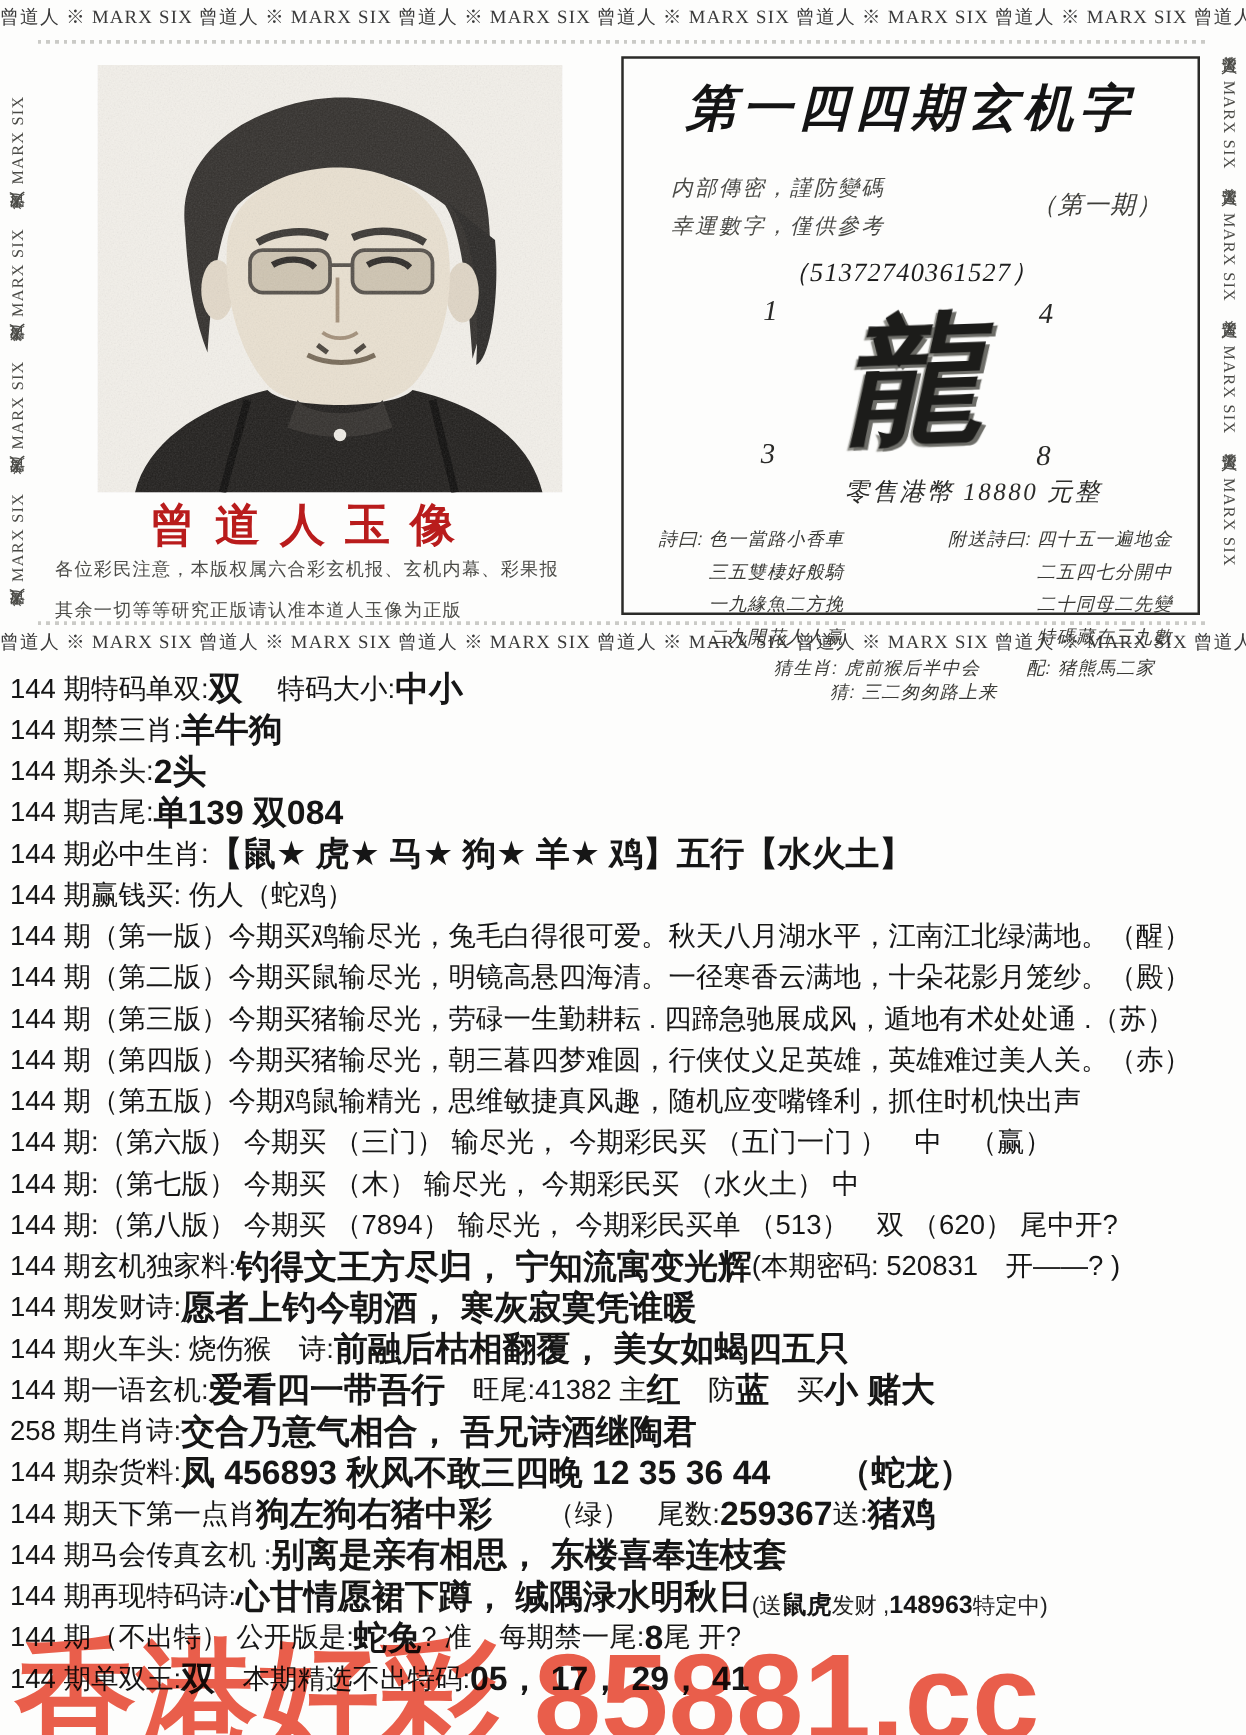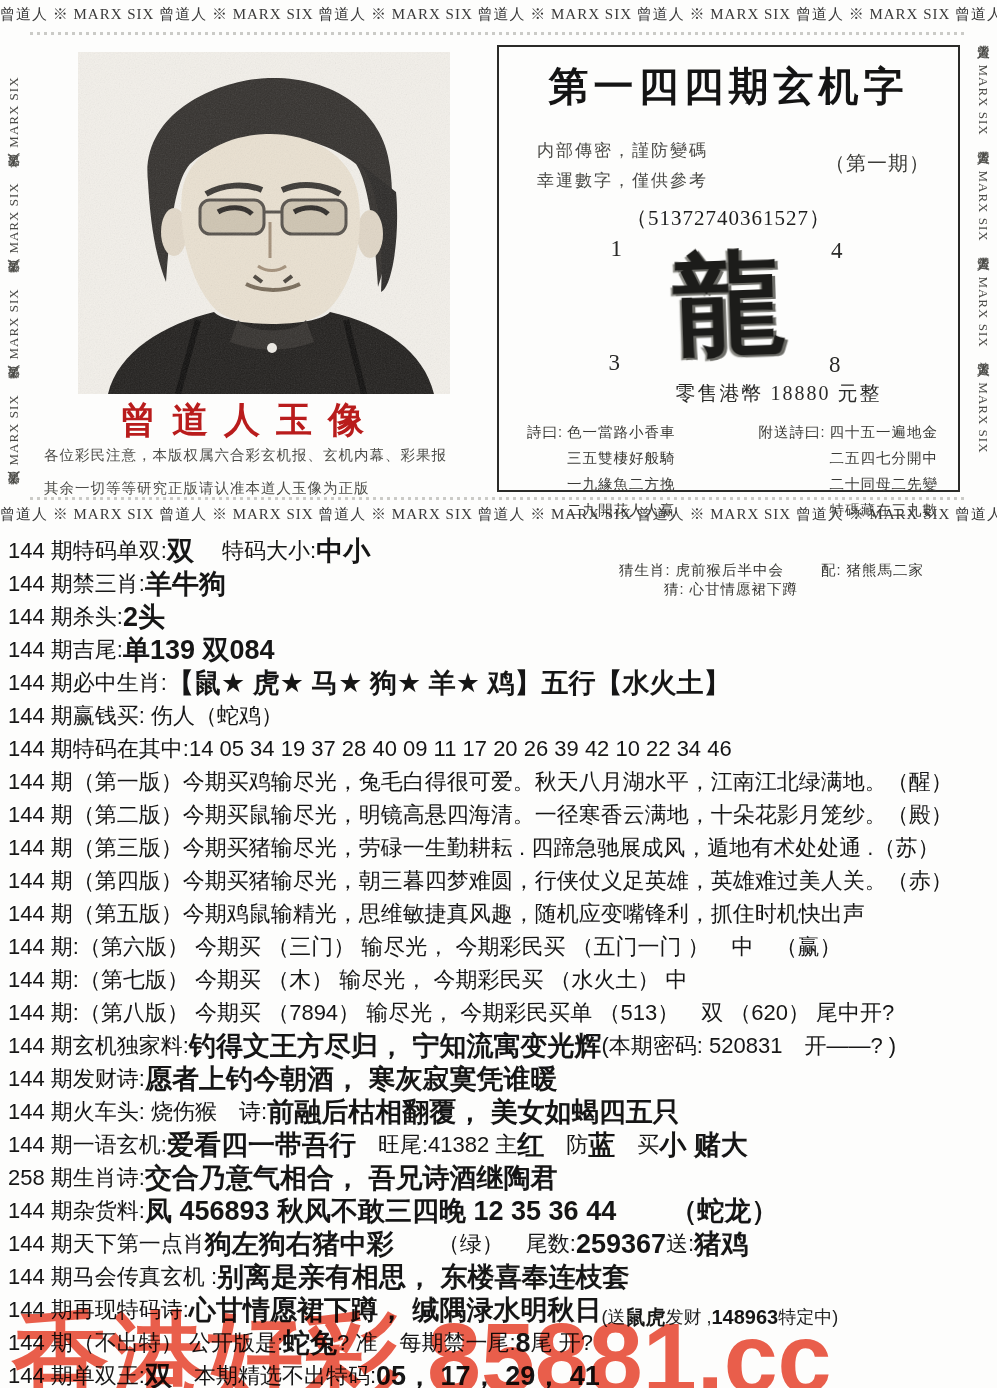--- a/index.html
+++ b/index.html
@@ -40,21 +40,21 @@
   }
   .notice{
     position:absolute;left:44px;width:445px;font-size:14.5px;color:#4c4c48;
     letter-spacing:1px;white-space:nowrap;
   }
   .notice.n1{top:446px;}
   .notice.n2{top:479px;}
   
   .mbox{
     position:absolute;left:497px;top:45px;width:463px;height:447px;
-    border:2px solid #2b2b28;box-sizing:border-box;background:#fdfdfc;
+    border:2px solid #2b2b28;box-sizing:border-box;background:#fdfdfc;font-style:italic;
   }
   .mbox .title{
     margin-top:12px;text-align:center;font-size:40px;font-weight:900;
     letter-spacing:5px;color:#141414;
   }
   .mbox .notes{display:flex;justify-content:space-between;padding:22px 28px 0 38px;gap:16px;}
   .mbox .notes .lines{font-size:17px;color:#4a4a46;line-height:30px;letter-spacing:2px;}
   .mbox .notes .issue{font-size:20px;color:#3c3c38;margin-top:14px;letter-spacing:1px;}
   .mbox .code{
     text-align:center;font-family:"Liberation Serif","DejaVu Serif",serif;
@@ -74,21 +74,21 @@
   .price{
     text-align:center;margin:10px 30px 0 130px;font-size:20px;color:#2c2c2a;
     font-family:"Liberation Serif","DejaVu Serif",serif;letter-spacing:2px;
   }
   .poems{display:flex;justify-content:space-between;padding:12px 20px 0 28px;
     font-size:14.5px;color:#3a3a36;line-height:26px;letter-spacing:1px;}
   .poems .pl{display:flex;}
   .poems .plabel{margin-right:4px;}
   .poems ul{list-style:none;margin:0;padding:0;}
   .guessrow{display:flex;justify-content:space-between;padding:2px 34px 0 120px;
-    font-size:14.5px;color:#3a3a36;letter-spacing:1px;margin-top:36px;}
+    font-size:14.5px;color:#3a3a36;letter-spacing:1px;}
   .guessrow2{padding:0 34px 0 165px;font-size:14.5px;color:#3a3a36;letter-spacing:1px;}
   
   .body-lines{position:absolute;left:8px;top:534px;width:985px;}
   .bline{height:33px;line-height:32px;white-space:nowrap;font-size:22px;font-weight:500;color:#161616;display:flex;align-items:flex-end;}
   .bline span{display:inline-block;}
   .seg-n{font-size:22px;}
   .seg-b{font-size:27px;font-weight:700;}
   .seg-s{font-size:18px;position:relative;top:7px;color:#222;}
   .seg-sb{font-size:20px;font-weight:700;position:relative;top:7px;}
   
@@ -189,21 +189,21 @@
           <li>二五四七分開中</li>
           <li>二十同母二先變</li>
           <li>特碼藏在三九數</li>
         </ul>
       </div>
     </div>
     <div class="guessrow">
       <span>猜生肖: 虎前猴后半中会</span>
       <span>配: 猪熊馬二家</span>
     </div>
-    <div class="guessrow2">猜: 心甘情愿裙下蹲</div>
+    <div class="guessrow2">猜: 三二匆匆路上来</div>
   </div>
 
   <div class="body-lines">
       <div class="bline">
         <span class="seg-n">144 期特码单双: </span>
         <span class="seg-b">双</span>
         <span class="seg-n">　 特码大小: </span>
         <span class="seg-b">中小</span>
       </div>
       <div class="bline">
@@ -217,24 +217,20 @@
       <div class="bline">
         <span class="seg-n">144 期吉尾: </span>
         <span class="seg-b">单139 双084</span>
       </div>
       <div class="bline">
         <span class="seg-n">144 期必中生肖: </span>
         <span class="seg-b">【鼠★ 虎★ 马★ 狗★ 羊★ 鸡】五行【水火土】</span>
       </div>
       <div class="bline">
         <span class="seg-n">144 期赢钱买: 伤人（蛇鸡）</span>
-      </div>
-      <div class="bline">
-        <span class="seg-n">144 期特码在其中: </span>
-        <span class="seg-n">14 05 34 19 37 28 40 09 11 17 20 26 39 42 10 22 34 46</span>
       </div>
       <div class="bline">
         <span class="seg-n">144 期（第一版）今期买鸡输尽光，兔毛白得很可爱。秋天八月湖水平，江南江北绿满地。（醒）</span>
       </div>
       <div class="bline">
         <span class="seg-n">144 期（第二版）今期买鼠输尽光，明镜高悬四海清。一径寒香云满地，十朵花影月笼纱。（殿）</span>
       </div>
       <div class="bline">
         <span class="seg-n">144 期（第三版）今期买猪输尽光，劳碌一生勤耕耘 . 四蹄急驰展成风，遁地有术处处通 .（苏）</span>
       </div>

